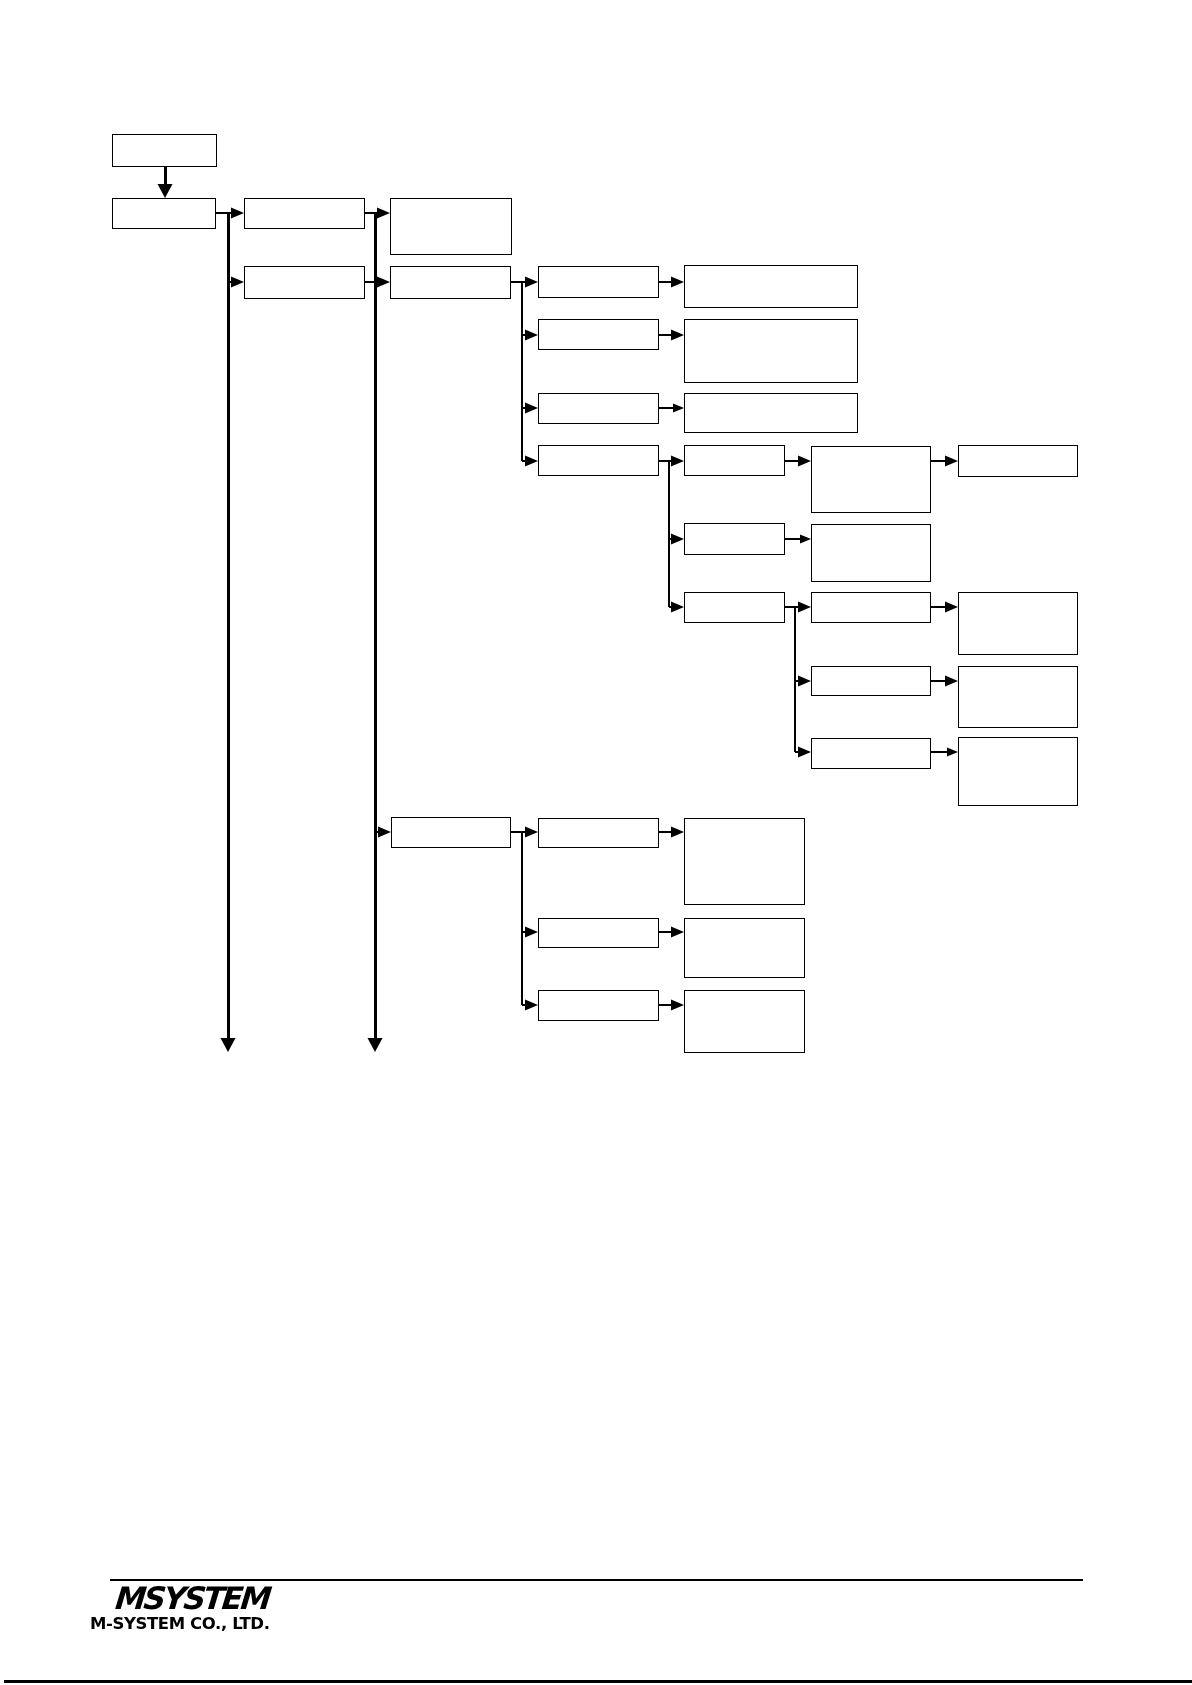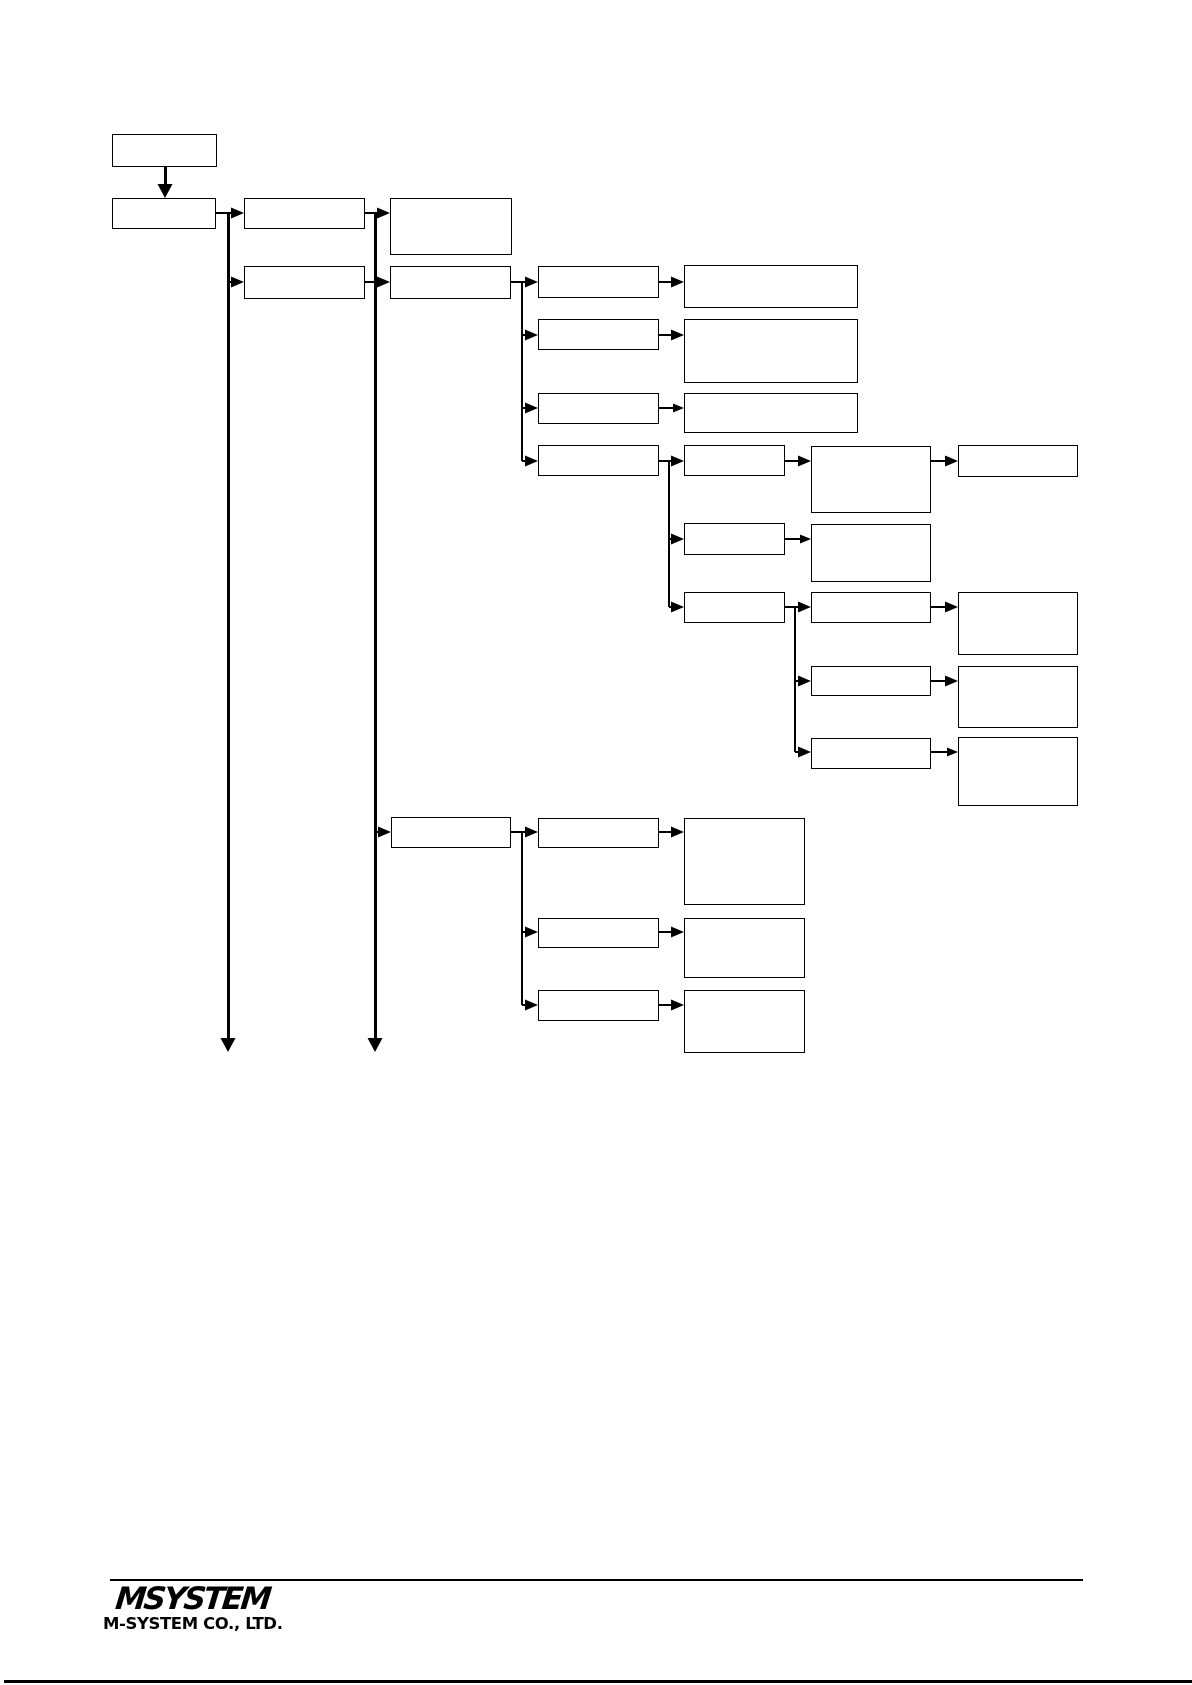--- a/index.html
+++ b/index.html
@@ -56,21 +56,21 @@
     font-weight: bold;
     font-style: italic;
     letter-spacing: -2.5px;
     color: #000000;
     transform: skewX(-6deg);
     transform-origin: left bottom;
     white-space: nowrap;
   }
   .logo-subtext {
     position: absolute;
-    left: 103px;
+    left: 90px;
     top: 1615px;
     font-family: "DejaVu Sans", sans-serif;
     font-size: 16.5px;
     line-height: 18px;
     font-weight: bold;
     letter-spacing: -0.4px;
     color: #000000;
     white-space: nowrap;
   }
   .page-bottom-rule {

